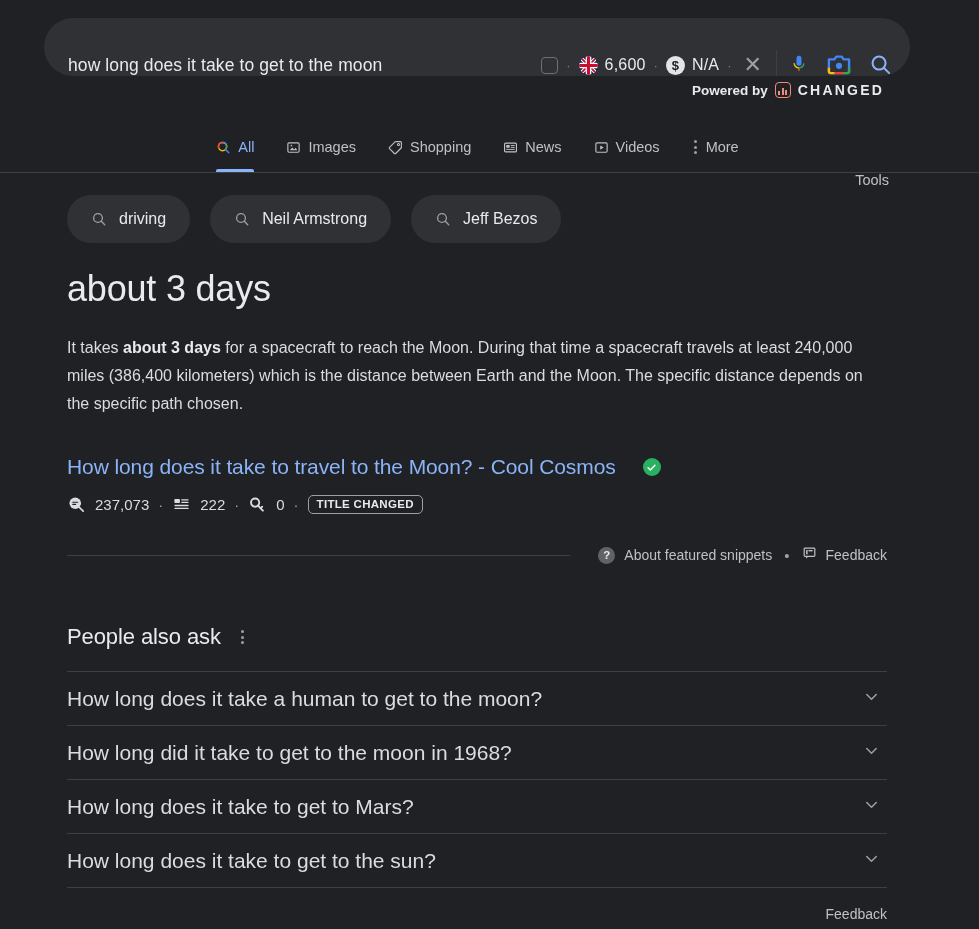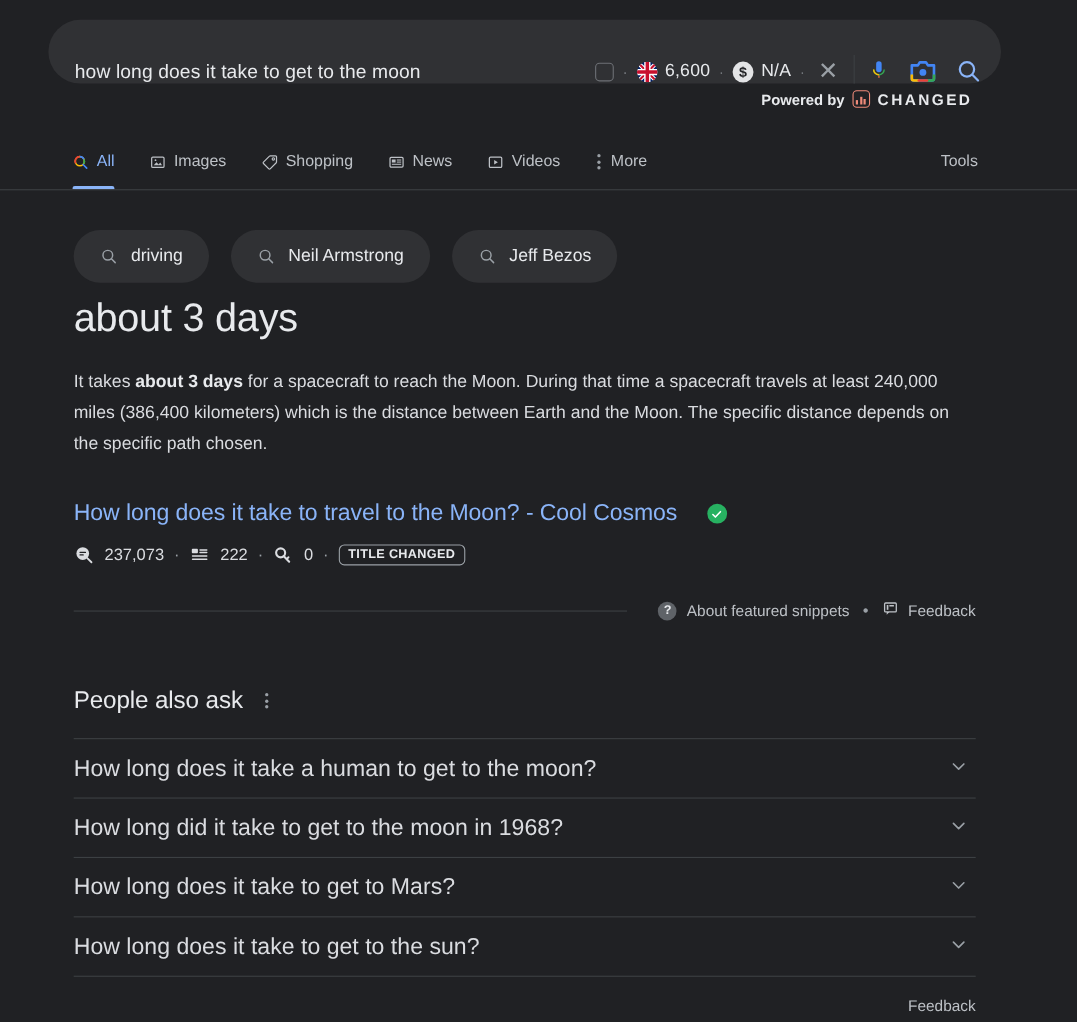--- a/index.html
+++ b/index.html
@@ -72,21 +72,21 @@
   .surfer-mark i { display: block; width: 2px; background: #ef8b7a; }
   .surfer-mark i:nth-child(1) { height: 4px; }
   .surfer-mark i:nth-child(2) { height: 7px; }
   .surfer-mark i:nth-child(3) { height: 5px; }
   .surfer-name { color: #e8eaed; font-size: 14px; font-weight: bold; letter-spacing: 2.2px; }
 
   
   .navbar {
     position: absolute; left: 0; top: 122px; width: 979px; height: 50px;
     display: flex; align-items: center;
-    padding-left: 66px; padding-right: 90px;
+    padding-left: 66px; padding-right: 90px; flex-direction: column;
   }
   .nav-tabs { display: flex; align-items: center; gap: 32px; }
   .nav-tab {
     display: flex; align-items: center; gap: 7px;
     height: 50px; color: #bdc1c6; font-size: 14.5px;
     cursor: pointer; position: relative;
   }
   .nav-tab.active { color: #8ab4f8; }
   .nav-tab.active::after {
     content: ""; position: absolute; left: 0; right: 0; bottom: 0;
@@ -101,21 +101,20 @@
     background: #3c4043;
   }
 
   
   .chips { position: absolute; left: 67px; top: 195px; display: flex; gap: 20px; }
   .chip {
     height: 48px; background: #303134; border-radius: 24px;
     display: flex; align-items: center; gap: 12px;
     padding: 0 24px; color: #e8eaed; font-size: 16px; cursor: pointer;
     white-space: nowrap;
-    margin-top: 14px;
   }
   .chip svg { display: block; flex: 0 0 auto; }
 
   
   .content { position: absolute; left: 67px; top: 268px; width: 820px; }
   .answer-headline {
     color: #e8eaed; font-size: 36px; font-weight: normal;
     margin: 0 0 24px 0; letter-spacing: -.2px;
   }
   .answer-body {

